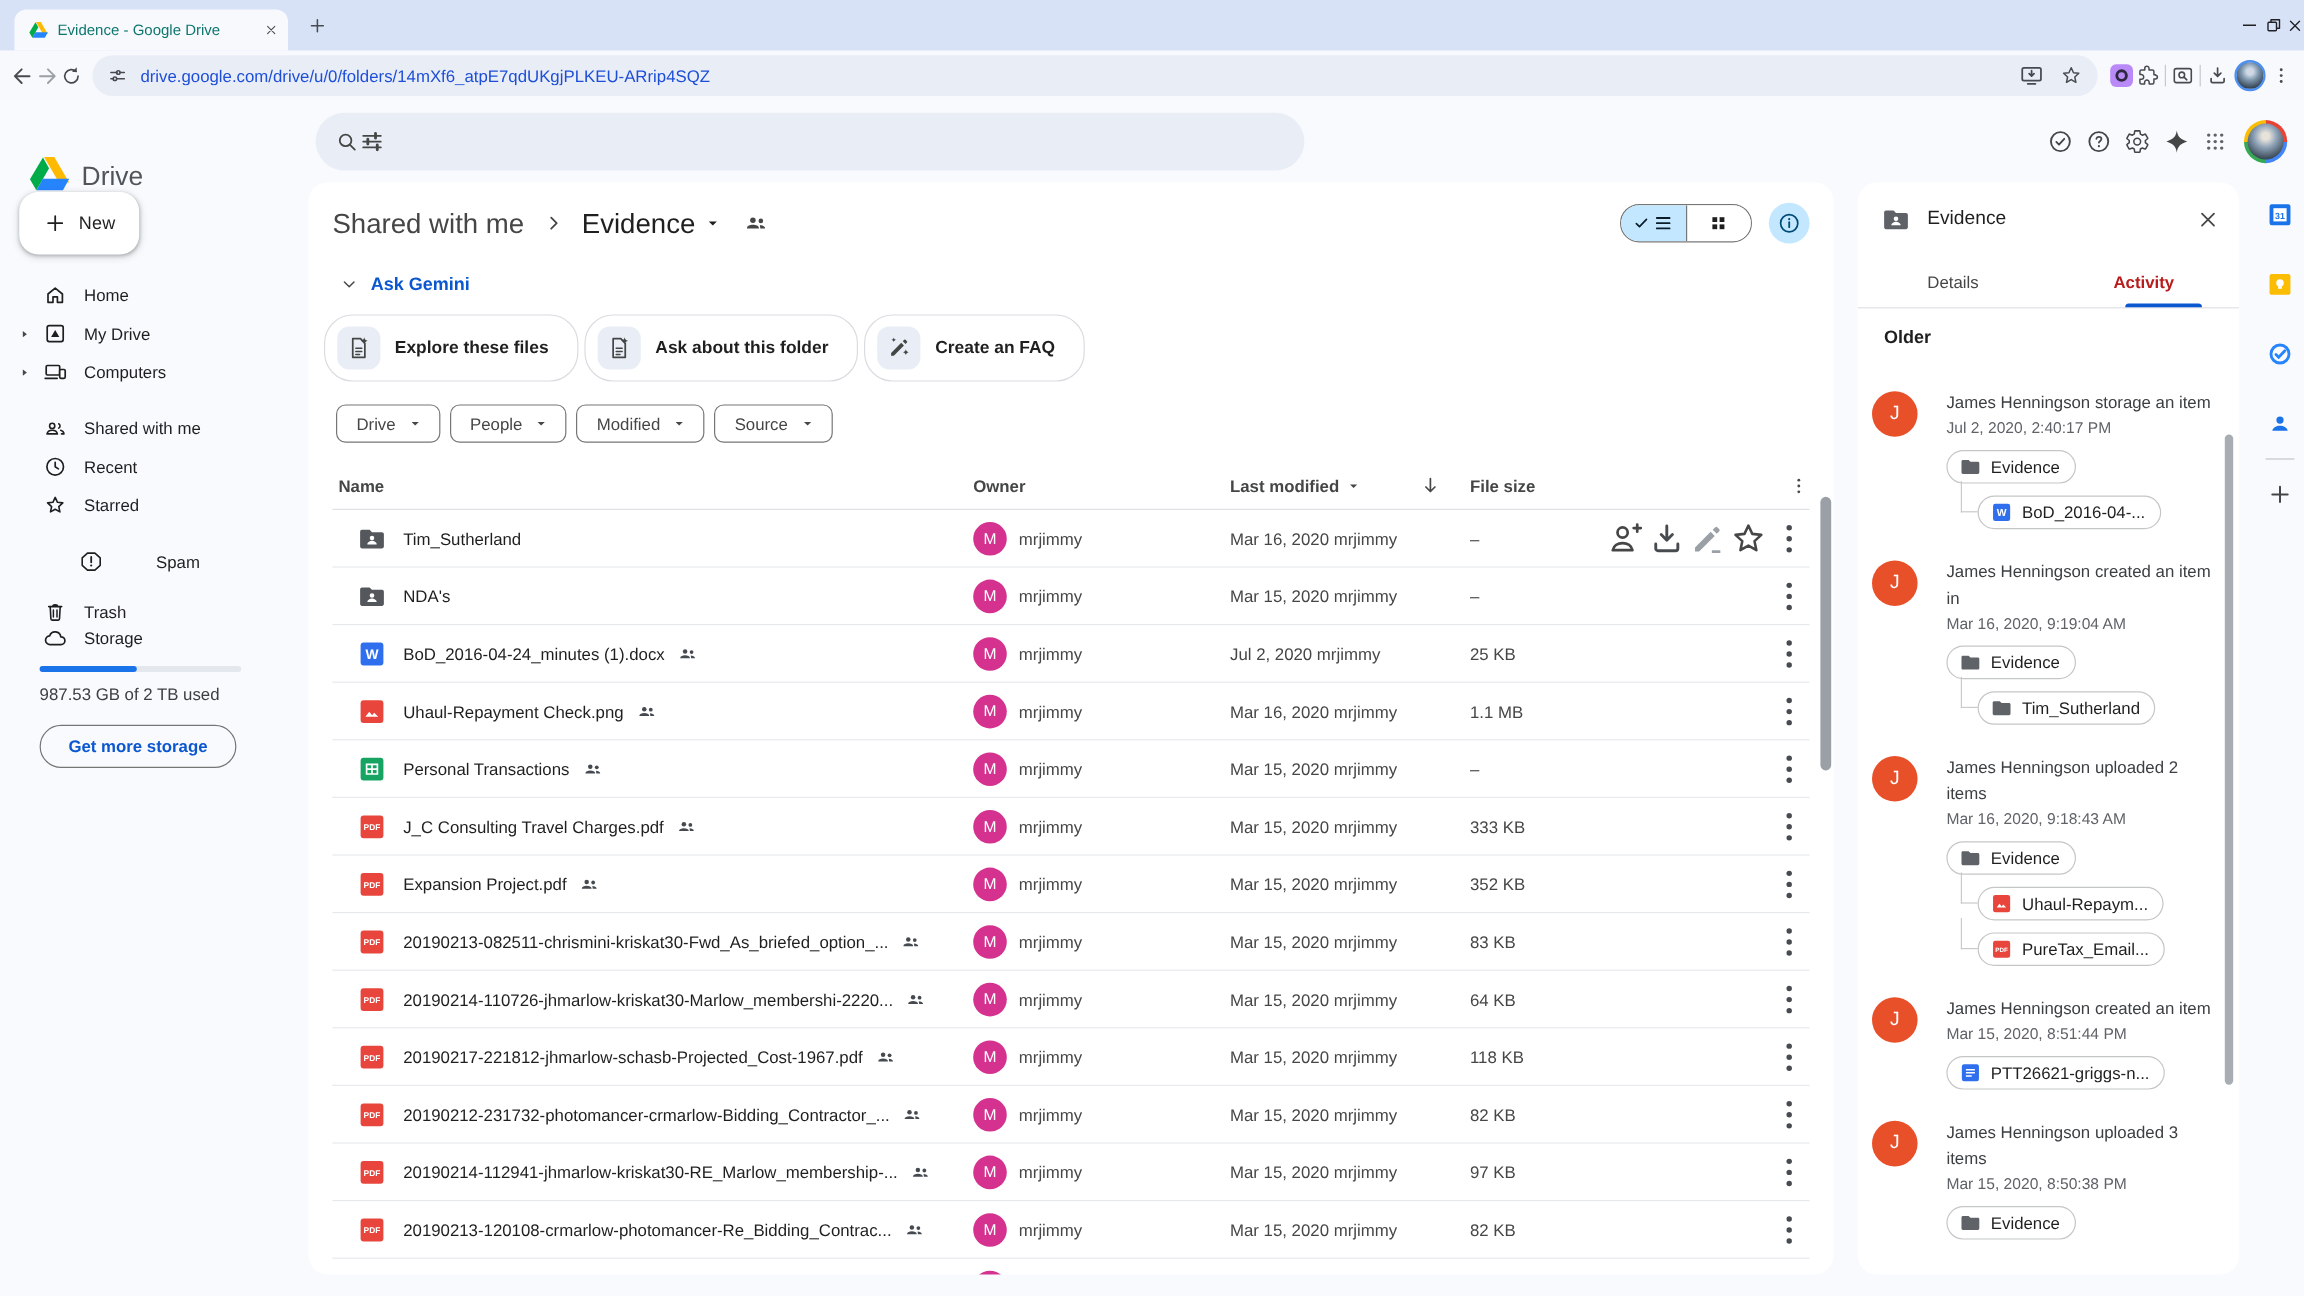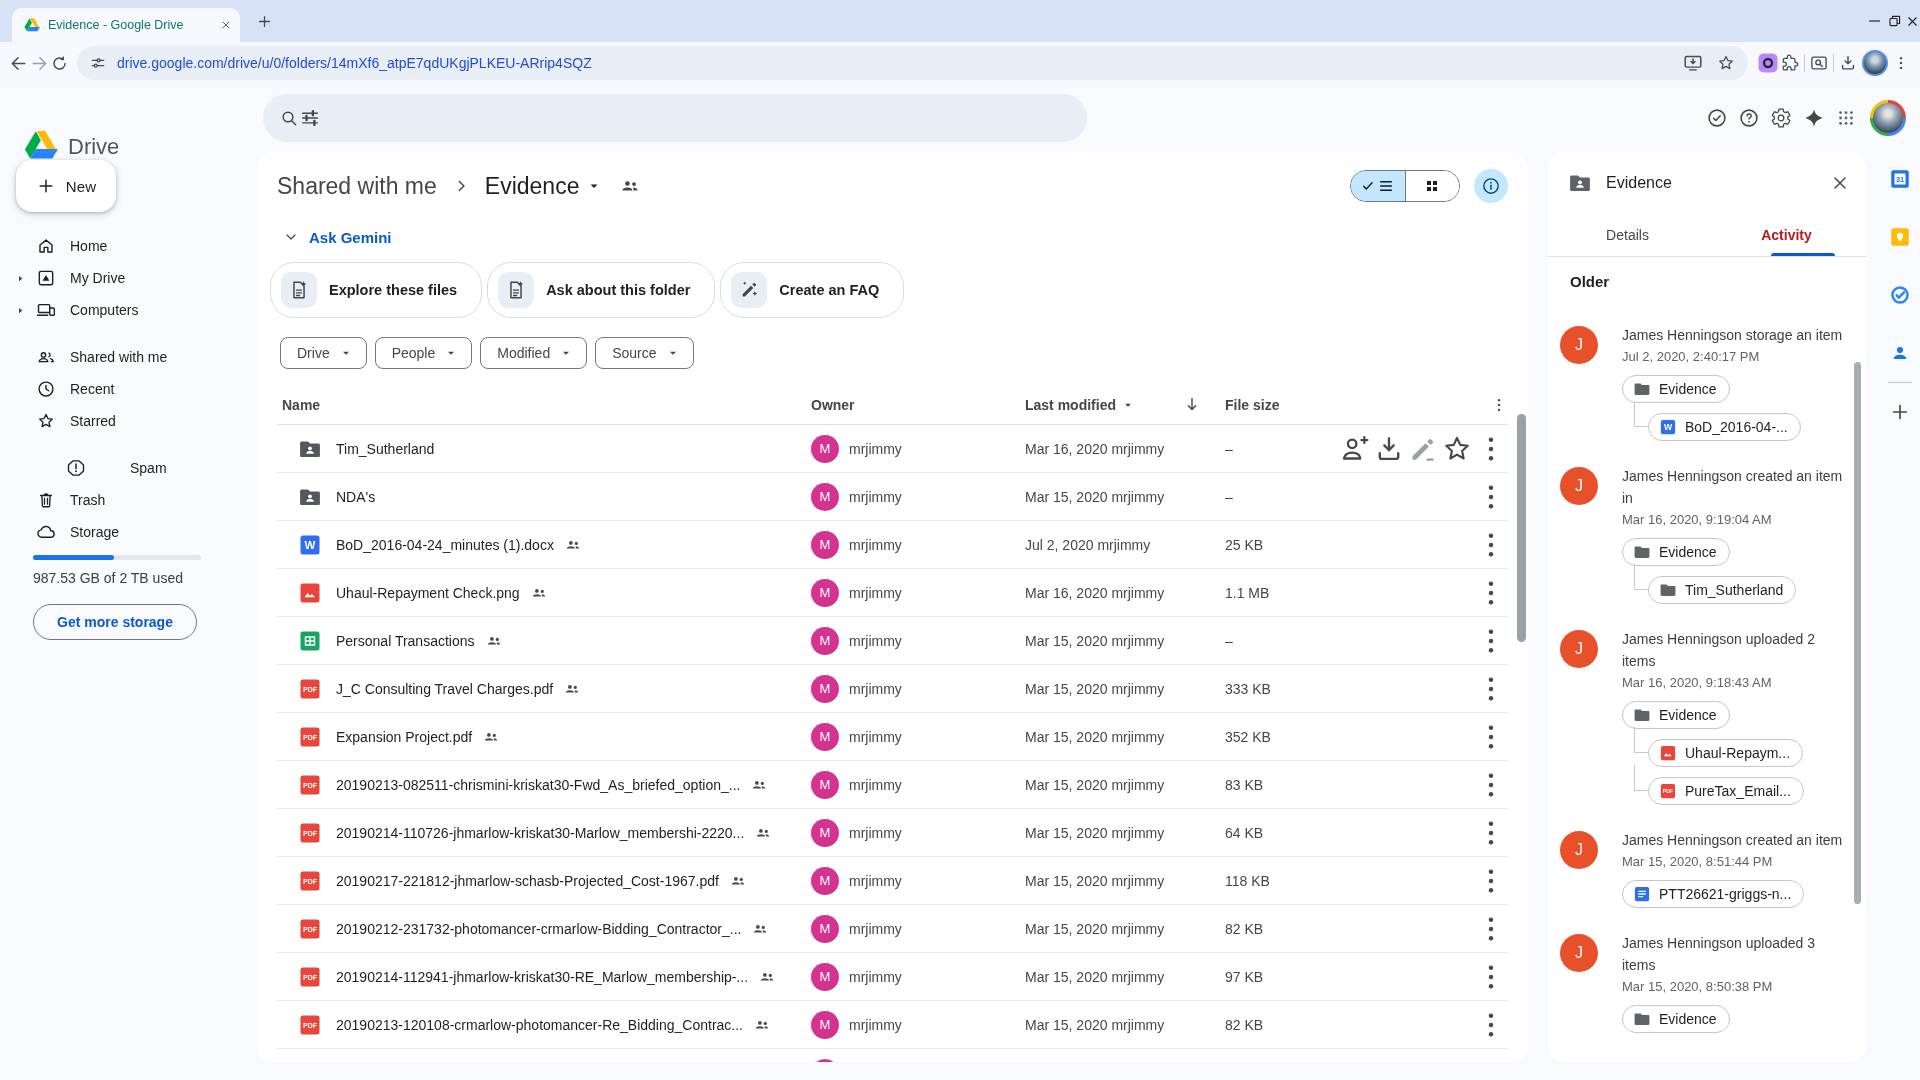--- a/index.html
+++ b/index.html
@@ -388,21 +388,21 @@
           <span class="nav-noarrow"></span>
           <span class="nav-ic ic">
             <svg viewBox="0 0 24 24" width="100%" height="100%" xmlns="http://www.w3.org/2000/svg">
               <path d="M8.3 3.5h7.4L21 8.3v7.4l-5.3 4.8H8.3L3 15.7V8.3z" fill="none" stroke="#1f1f1f" stroke-width="1.6" stroke-linecap="round" stroke-linejoin="round"></path>
               <path d="M12 7.3v5.4" fill="none" stroke="#1f1f1f" stroke-width="1.8" stroke-linecap="round" stroke-linejoin="round"></path>
               <circle cx="12" cy="15.9" r="1.1" fill="#1f1f1f"></circle>
             </svg>
           </span>
           <span class="nav-label">Spam</span>
         </div>
-        <div class="nav-item" style="top: 254px;">
+        <div class="nav-item" style="top: 264px;">
           <span class="nav-noarrow"></span>
           <span class="nav-ic ic">
             <svg viewBox="0 0 24 24" width="100%" height="100%" xmlns="http://www.w3.org/2000/svg">
               <path d="M5.5 6.6h13M9.7 6.4c0-2.1 4.6-2.1 4.6 0M7 6.6l.7 12.2c0 .7.6 1.3 1.3 1.3h6c.7 0 1.3-.6 1.3-1.3l.7-12.2" fill="none" stroke="#1f1f1f" stroke-width="1.6" stroke-linecap="round" stroke-linejoin="round"></path>
               <path d="M10.2 10v7M13.8 10v7" fill="none" stroke="#1f1f1f" stroke-width="1.5" stroke-linecap="round" stroke-linejoin="round"></path>
             </svg>
           </span>
           <span class="nav-label">Trash</span>
         </div>
         <div class="nav-item" style="top: 286px;">

